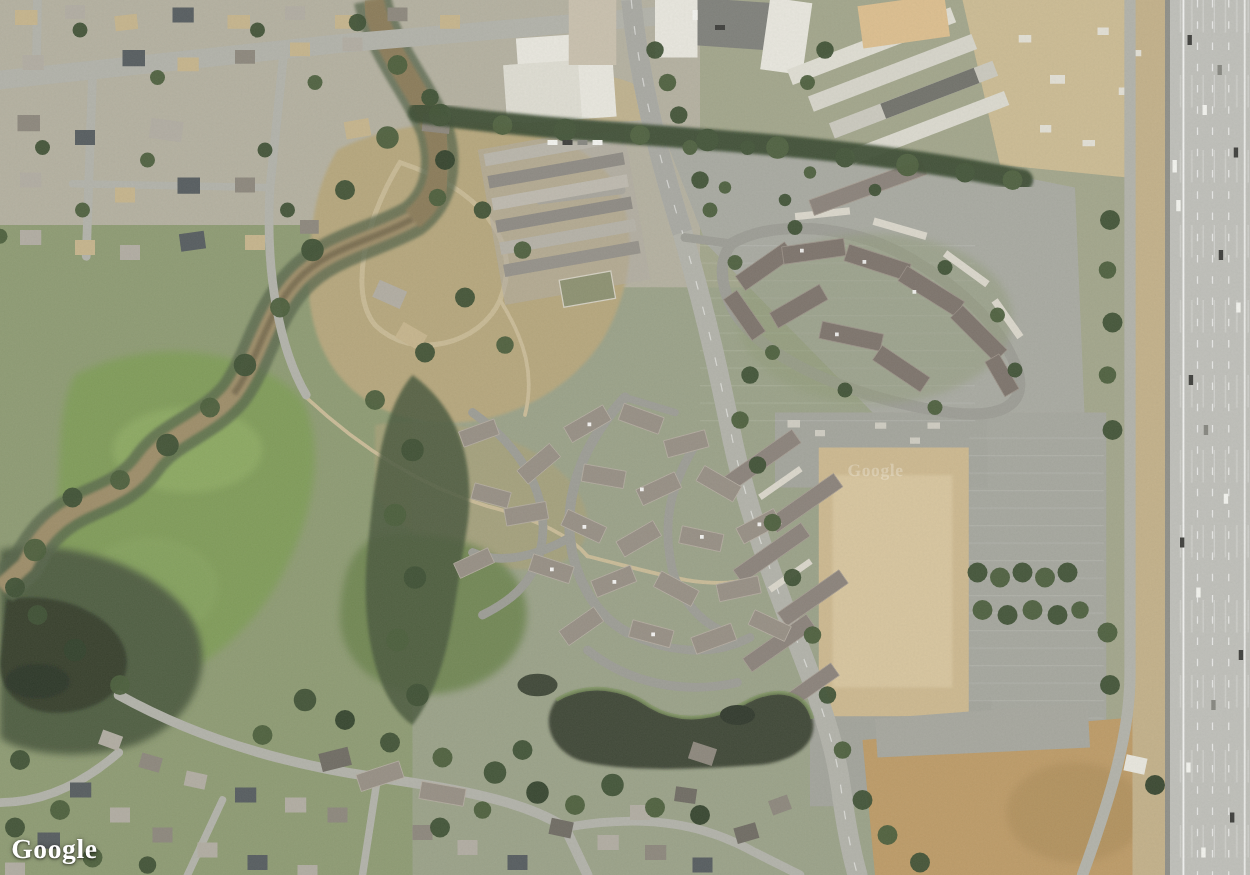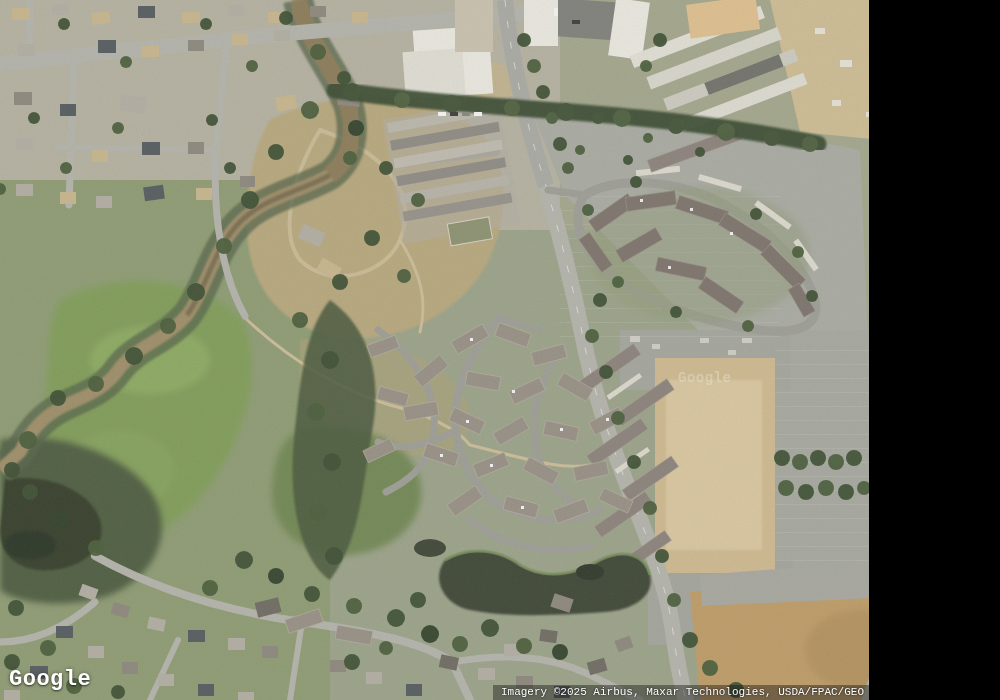--- a/index.html
+++ b/index.html
@@ -1,17 +1,17 @@
 <!DOCTYPE html>
 <html><head>
 <meta charset="utf-8">
 <style>
   html,body{margin:0;padding:0;background:#000;}
-  #viewport{position:relative;width:869px;height:700px;overflow:hidden;
-    font-family:Liberation Mono, monospace;}
+  #viewport{position:relative;width:1000px;height:700px;overflow:hidden;
+    font-family:Liberation Serif, serif;}
   #viewport svg{display:block;}
 
   
   .google-logo{position:absolute;left:9px;bottom:8px;color:#fff;font-size:22px;
     font-weight:700;letter-spacing:.5px;
     text-shadow:0 1px 2px rgba(0,0,0,.6),0 0 4px rgba(0,0,0,.35);
     cursor:pointer;user-select:none;}
   .attribution{position:absolute;right:0;bottom:0;height:15px;line-height:15px;
     padding:0 5px 0 8px;background:rgba(20,20,20,.42);color:#fff;font-size:11px;
     text-shadow:0 0 2px rgba(0,0,0,.9);white-space:nowrap;}
@@ -508,14 +508,13 @@
     <g>
       <rect x="0" y="0" width="1000" height="700" filter="url(#grainW)" opacity=".06"></rect>
       <rect x="0" y="0" width="1000" height="700" filter="url(#grainB)" opacity=".07"></rect>
     </g>
   </svg>
 
   <div class="tile-watermark">Google</div>
 
   <div class="google-logo">Google</div>
 
-  <div class="attribution">Imagery ©2025 Airbus, Maxar Technologies, USDA/FPAC/GEO</div>
 </div>
 
 </body></html>

